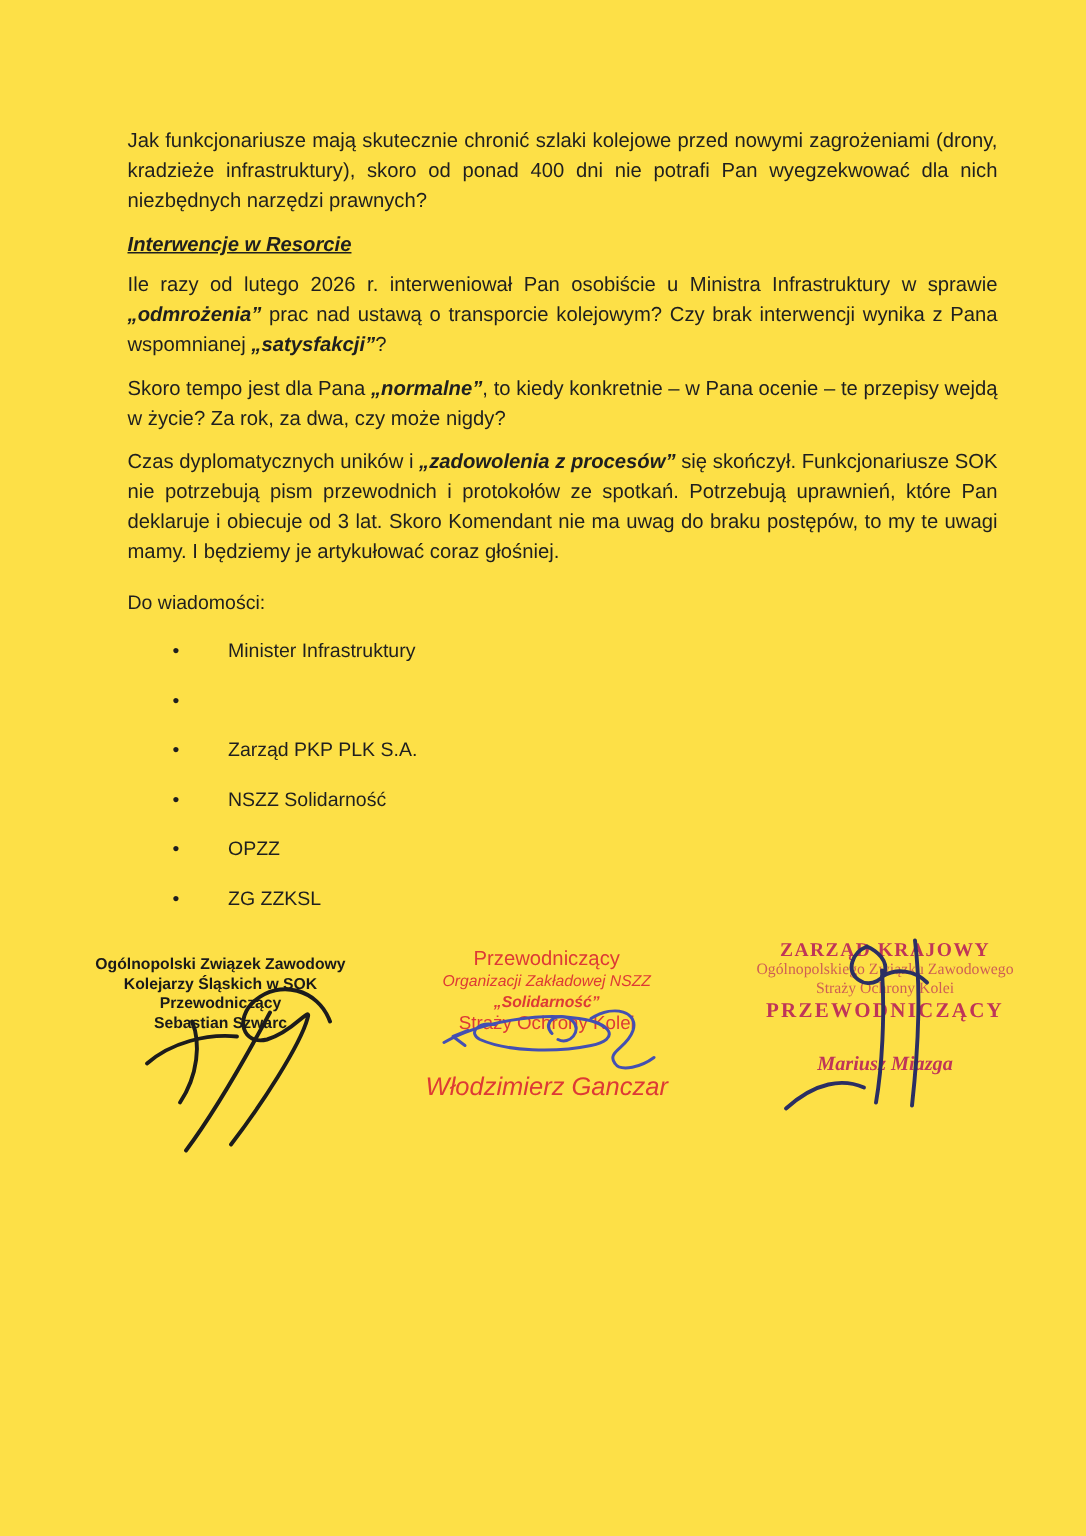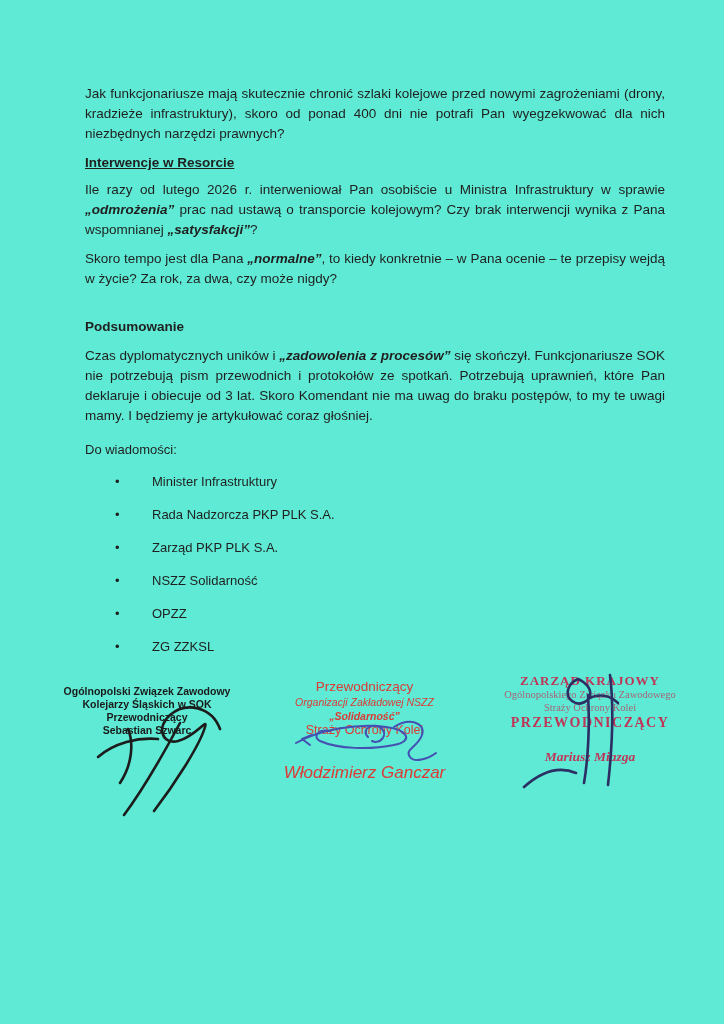--- a/index.html
+++ b/index.html
@@ -1,39 +1,40 @@
 <!DOCTYPE html>
 <html lang="pl"><head>
 <meta charset="utf-8">
 <style>
   * { margin:0; padding:0; box-sizing:border-box; }
   html,body { background:#888; }
   .page {
     position:relative;
     width:724px; height:1024px;
     margin:0 auto;
-    background:#5eead4;
+    background:#fde047;
     overflow:hidden;
     font-family:"Liberation Sans", sans-serif;
     color:#1f1f1f;
   }
   .content {
     position:absolute;
     left:85px; top:84px;
     width:580px;
   }
   p.body {
     font-size:13.5px;
     line-height:20px;
     text-align:justify;
     margin:0 0 9px 0;
   }
   .section-heading {
     font-size:13.5px;
     line-height:20px;
+    font-style:italic;
     font-weight:bold;
     text-decoration:underline;
     margin:5px 0 7px 0;
   }
   .bi { font-style:italic; font-weight:bold; }
   .summary-heading {
     font-size:13.5px;
     line-height:20px;
     font-weight:bold;
     margin:28px 0 9px 0;
@@ -96,34 +97,32 @@
 
     <p class="body">Jak funkcjonariusze mają skutecznie chronić szlaki kolejowe przed nowymi zagrożeniami (drony, kradzieże infrastruktury), skoro od ponad 400 dni nie potrafi Pan wyegzekwować dla nich niezbędnych narzędzi prawnych?</p>
 
     <p class="section-heading">Interwencje w Resorcie</p>
 
     <p class="body"><span>Ile razy od lutego 2026 r. interweniował Pan osobiście u Ministra Infrastruktury w sprawie </span><span class="bi">„odmrożenia”</span><span> prac nad ustawą o transporcie kolejowym? Czy brak interwencji wynika z Pana wspomnianej </span><span class="bi">„satysfakcji”</span><span>?</span></p>
 
 
     <p class="body"><span>Skoro tempo jest dla Pana </span><span class="bi">„normalne”</span><span>, to kiedy konkretnie – w Pana ocenie – te przepisy wejdą w życie? Za rok, za dwa, czy może nigdy?</span></p>
 
-    <p class="summary-heading">Podsumowanie</p>
 
     <p class="body"><span>Czas dyplomatycznych uników i </span><span class="bi">„zadowolenia z procesów”</span><span> się skończył. Funkcjonariusze SOK nie potrzebują pism przewodnich i protokołów ze spotkań. Potrzebują uprawnień, które Pan deklaruje i obiecuje od 3 lat. Skoro Komendant nie ma uwag do braku postępów, to my te uwagi mamy. I będziemy je artykułować coraz głośniej.</span></p>
 
     <p class="dist-label">Do wiadomości:</p>
 
     <ul class="dist-list">
       <li>
           <span class="bullet">•</span>
           <span>Minister Infrastruktury</span>
         </li>
       <li>
           <span class="bullet">•</span>
-          <span>Rada Nadzorcza PKP PLK S.A.</span>
         </li>
       <li>
           <span class="bullet">•</span>
           <span>Zarząd PKP PLK S.A.</span>
         </li>
       <li>
           <span class="bullet">•</span>
           <span>NSZZ Solidarność</span>
         </li>
       <li>

